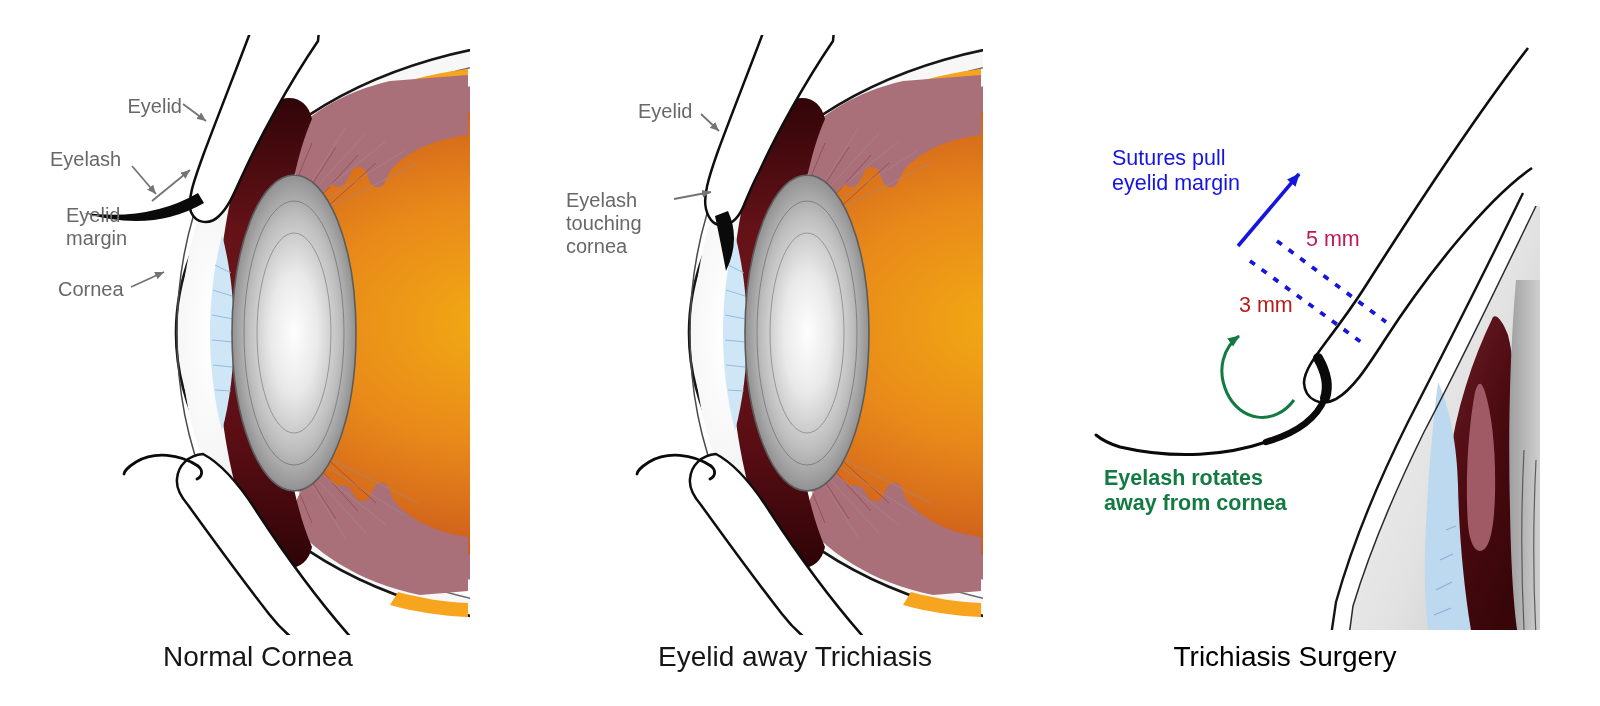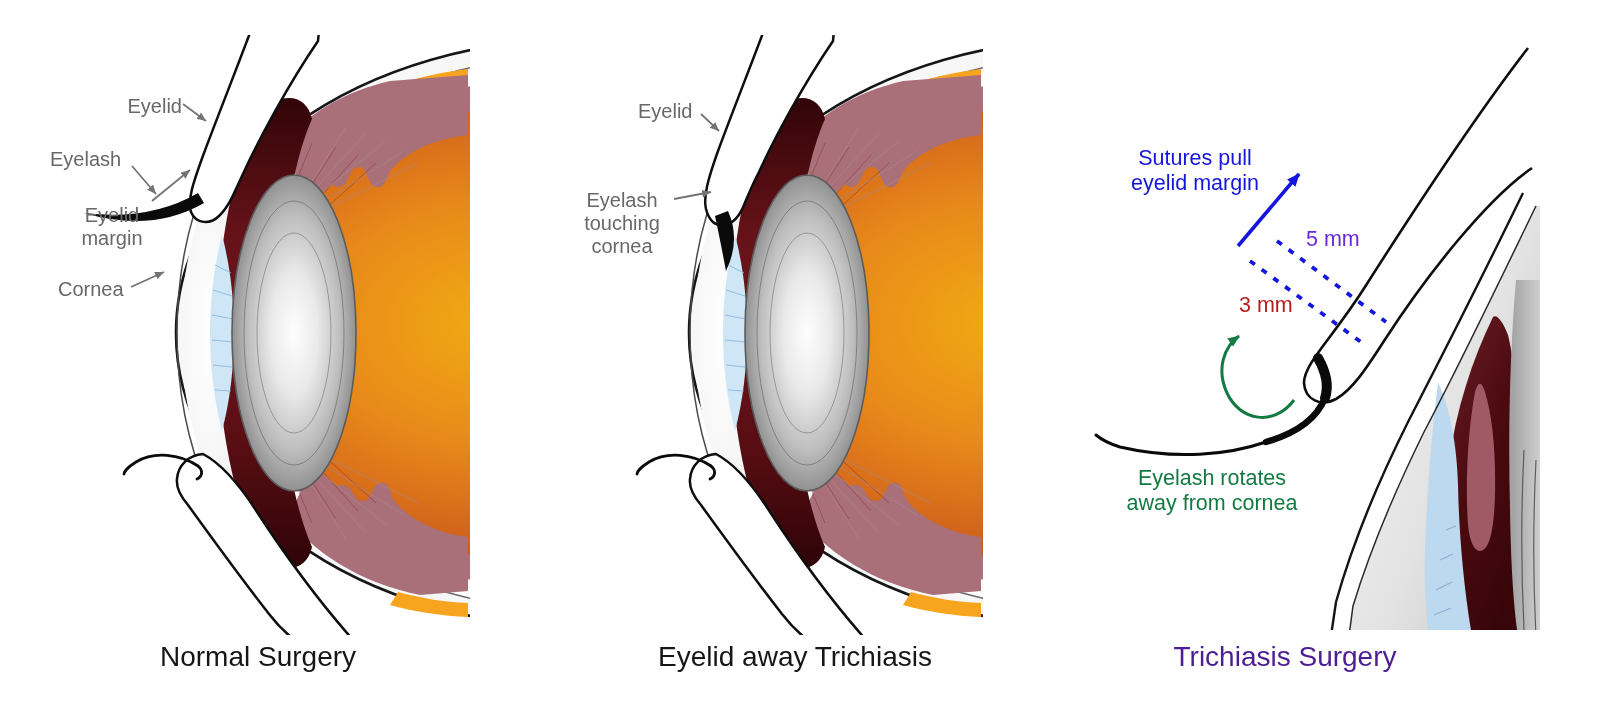--- a/index.html
+++ b/index.html
@@ -5,38 +5,38 @@
   html,body{margin:0;padding:0;background:#ffffff;}
   .stage{
     position:relative;width:1600px;height:706px;background:#ffffff;overflow:hidden;
     font-family:"Liberation Sans","DejaVu Sans",sans-serif;
   }
   .stage svg.art{position:absolute;left:0;top:0;}
   .lbl{
     position:absolute;white-space:pre-line;line-height:1.16;
     font-size:20px;color:#686868;
   }
-  .lbl.center{text-align:center;}
+  .lbl.center{text-align:left;}
   .lbl.right{text-align:right;}
   .lbl.p3{font-size:21.5px;}
   .caption{
     position:absolute;top:641px;transform:translateX(-50%);
     font-size:28px;color:#161616;white-space:nowrap;
   }
   .cap1{left:258px;} .cap2{left:795px;} .cap3{left:1285px;}
   .l-eyelid1{left:98px;top:95px;width:84px;}
   .l-eyelash1{left:50px;top:148px;width:84px;}
   .l-margin1{left:66px;top:204px;width:92px;}
   .l-cornea1{left:58px;top:278px;width:80px;}
   .l-eyelid2{left:638px;top:100px;width:70px;}
   .l-lash2{left:566px;top:189px;width:112px;}
   .l-sutures{left:1112px;top:146px;width:166px;}
   .l-5mm{left:1306px;top:227px;width:80px;}
   .l-3mm{left:1239px;top:293px;width:80px;}
-  .l-rotate{left:1104px;top:466px;width:216px;}
+  .l-rotate{left:1104px;top:466px;width:216px;font-weight:bold;}
 </style>
 </head>
 <body>
 
 <div class="stage">
 
   <svg class="art" width="1600" height="706" viewBox="0 0 1600 706">
     <defs>
       <radialGradient id="gAC" cx="0.32" cy="0.5" r="0.75">
         <stop offset="0" stop-color="#ffffff"></stop>
@@ -251,21 +251,21 @@
 margin</div>
   <div class="lbl l-cornea1" style="color: rgb(104, 104, 104);">Cornea</div>
 
   <div class="lbl l-eyelid2" style="color: rgb(104, 104, 104);">Eyelid</div>
   <div class="lbl center l-lash2" style="color: rgb(104, 104, 104);">Eyelash
 touching
 cornea</div>
 
   <div class="lbl center p3 l-sutures" style="color: rgb(21, 21, 221);">Sutures pull
 eyelid margin</div>
-  <div class="lbl p3 l-5mm" style="color: #6d28d9;">5 mm</div>
+  <div class="lbl p3 l-5mm" style="color: #be185d;">5 mm</div>
   <div class="lbl p3 l-3mm" style="color: #b91c1c;">3 mm</div>
   <div class="lbl center p3 l-rotate" style="color: rgb(19, 122, 66);">Eyelash rotates
 away from cornea</div>
 
-  <div class="caption cap1" style="color: rgb(22, 22, 22);">Normal Surgery</div>
+  <div class="caption cap1" style="color: rgb(22, 22, 22);">Normal Cornea</div>
   <div class="caption cap2" style="color: rgb(22, 22, 22);">Eyelid away Trichiasis</div>
-  <div class="caption cap3" style="color: #4c1d95; text-align: center;">Trichiasis Surgery</div>
+  <div class="caption cap3" style="color: #000000; text-align: center;">Trichiasis Surgery</div>
 </div>
 
 </body></html>

